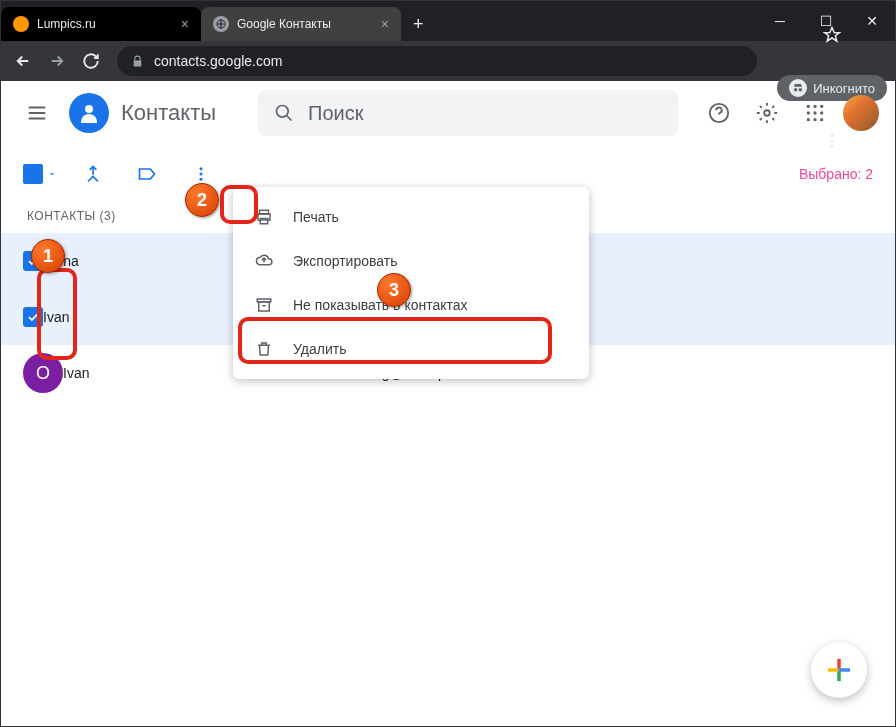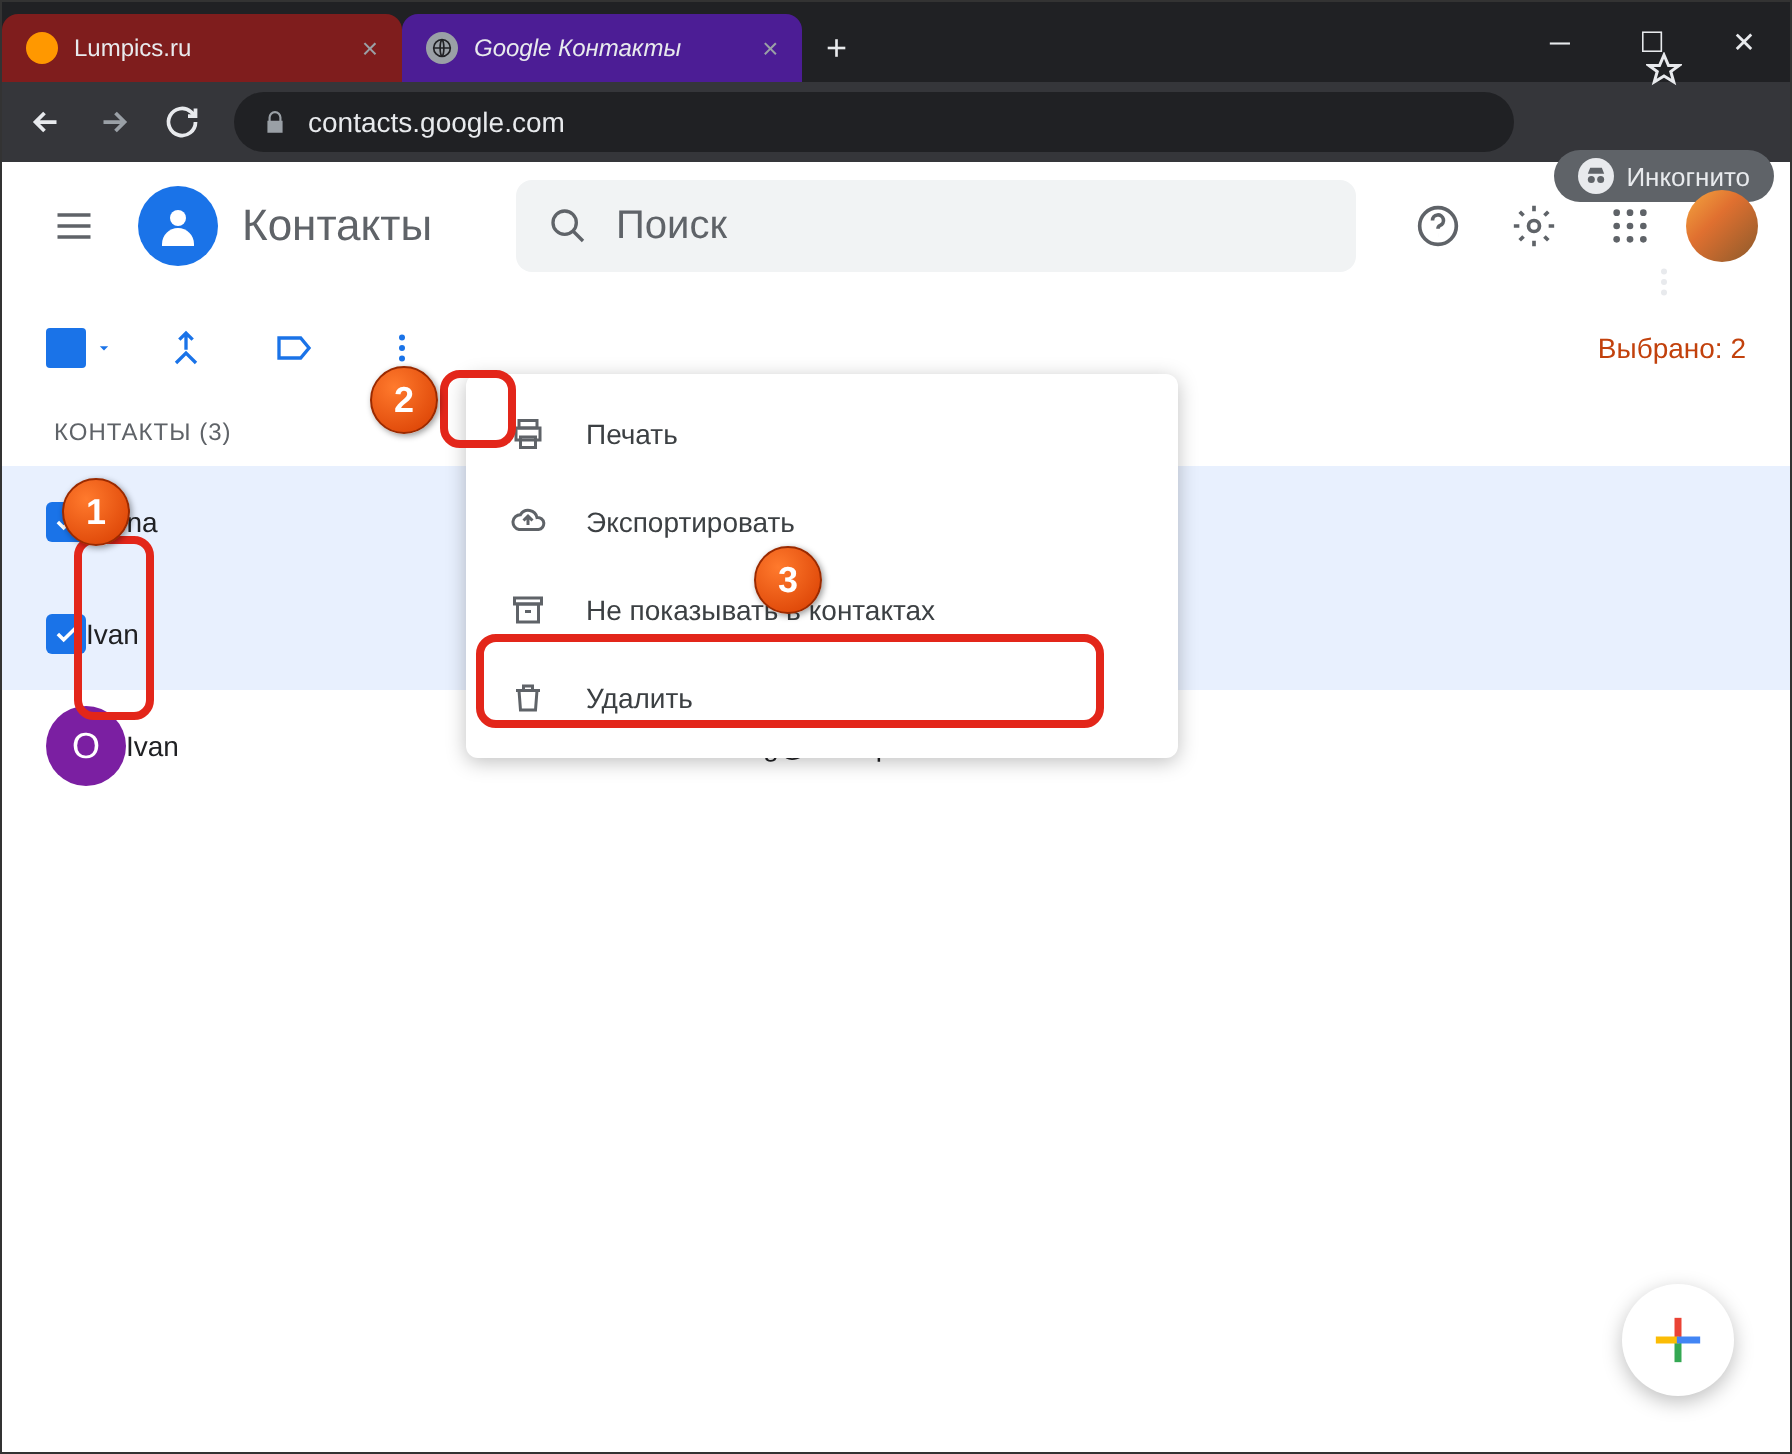--- a/index.html
+++ b/index.html
@@ -1,22 +1,22 @@
 <!DOCTYPE html>
 <html><head>
 <meta charset="utf-8">
 <style>
   * { box-sizing: border-box; margin: 0; padding: 0; font-family: Arial, 'Segoe UI', sans-serif; }
   body { width: 896px; height: 727px; background: #fff; overflow: hidden; position: relative; border: 1px solid #333; }
 
   
   .titlebar { height: 40px; background: #202124; display: flex; align-items: flex-end; }
   .tab { display: flex; align-items: center; height: 34px; padding: 0 12px; font-size: 12px; color: #e8eaed; position: relative; min-width: 200px; border-top-left-radius: 8px; border-top-right-radius: 8px; margin-top: 6px; }
-  .tab.inactive { background: #7f1d1d; }
-  .tab.active { background: #4c1d95; font-style: italic; }
+  .tab.inactive { background: #000000; }
+  .tab.active { background: #404040; }
   .tab .fav { width: 16px; height: 16px; border-radius: 50%; margin-right: 8px; display:flex; align-items:center; justify-content:center; }
   .tab .fav.orange { background: #ff9800; }
   .tab .fav.globe { background:#9aa0a6; }
   .tab .close { margin-left: auto; color:#9aa0a6; font-size:14px; }
   .newtab { color:#e8eaed; padding: 0 12px; font-size: 18px; height:34px; display:flex; align-items:center; }
   .winctrls { margin-left:auto; display:flex; }
   .winbtn { width:46px; height:40px; color:#e8eaed; display:flex; align-items:center; justify-content:center; font-size:14px; }
 
   .addrbar { height: 40px; background:#35363a; display:flex; align-items:center; padding:0 8px; gap:6px; }
   .navicon { width:28px; height:28px; display:flex; align-items:center; justify-content:center; color:#9aa0a6; }
@@ -34,21 +34,21 @@
   .app-title { font-size:22px; color:#5f6368; font-weight:400; }
   .searchwrap { flex:1; max-width:420px; margin-left:30px; }
   .searchbox { height:46px; background:#f1f3f4; border-radius:8px; display:flex; align-items:center; padding:0 16px; gap:14px; color:#5f6368; }
   .hdr-right { margin-left:auto; display:flex; align-items:center; gap:8px; }
   .hdr-ico { width:40px; height:40px; display:flex; align-items:center; justify-content:center; color:#5f6368; border-radius:50%; }
   .avatar { width:36px; height:36px; border-radius:50%; background: linear-gradient(135deg,#f4a640,#e07030 40%,#8b5a2b); }
 
   
   .toolbar { height:58px; display:flex; align-items:center; padding:0 22px; gap:18px; position:relative; }
   .tb-ico { width:36px; height:36px; display:flex; align-items:center; justify-content:center; color:#1a73e8; }
-  .sel-count { margin-left:auto; color:#c2410c; font-size:14px; font-weight:500; }
+  .sel-count { margin-left:auto; color:#ec4899; font-size:14px; font-weight:500; }
 
   
   .sechdr { padding: 6px 26px 10px; font-size:12px; color:#5f6368; letter-spacing:0.5px; text-transform: uppercase; }
   .sechdr span.cnt { text-transform:none; }
 
   
   .rows { }
   .row { height:56px; display:flex; align-items:center; padding:0 22px; }
   .row.sel { background:#e8f0fe; }
   .chk { width:20px; height:20px; border-radius:3px; display:flex; align-items:center; justify-content:center; }

